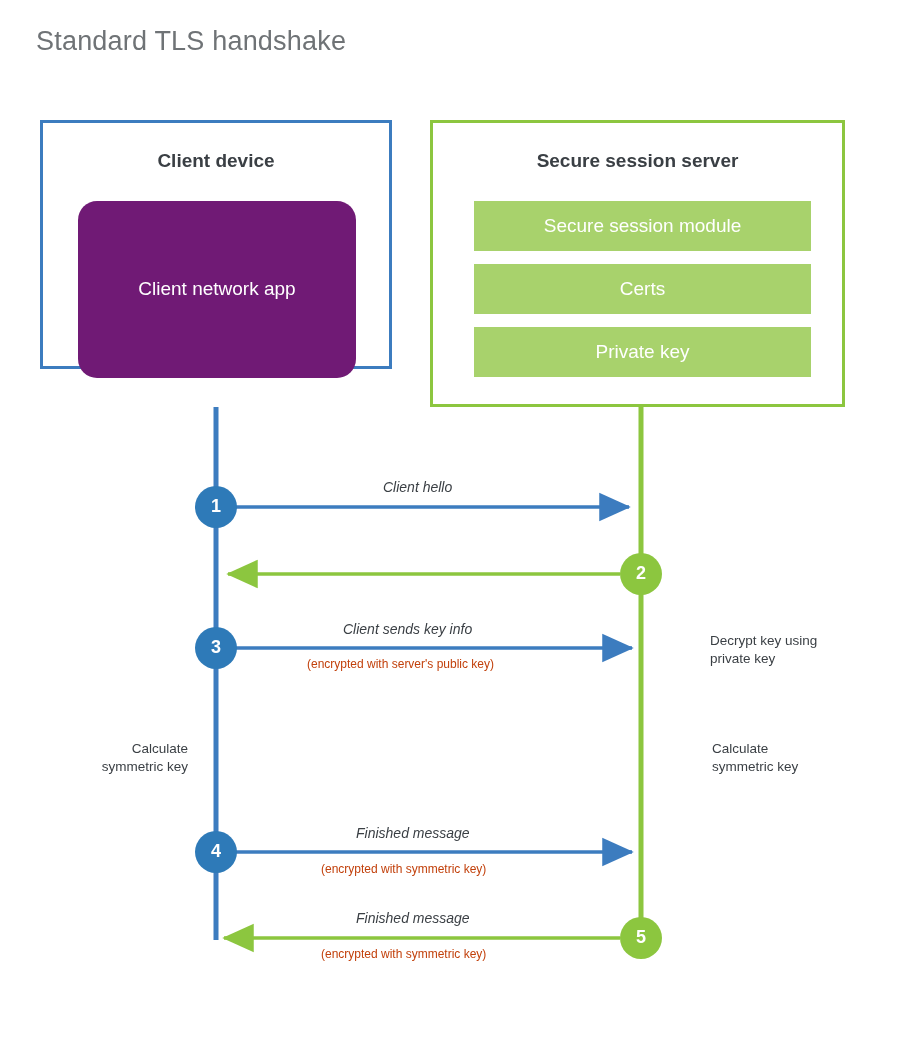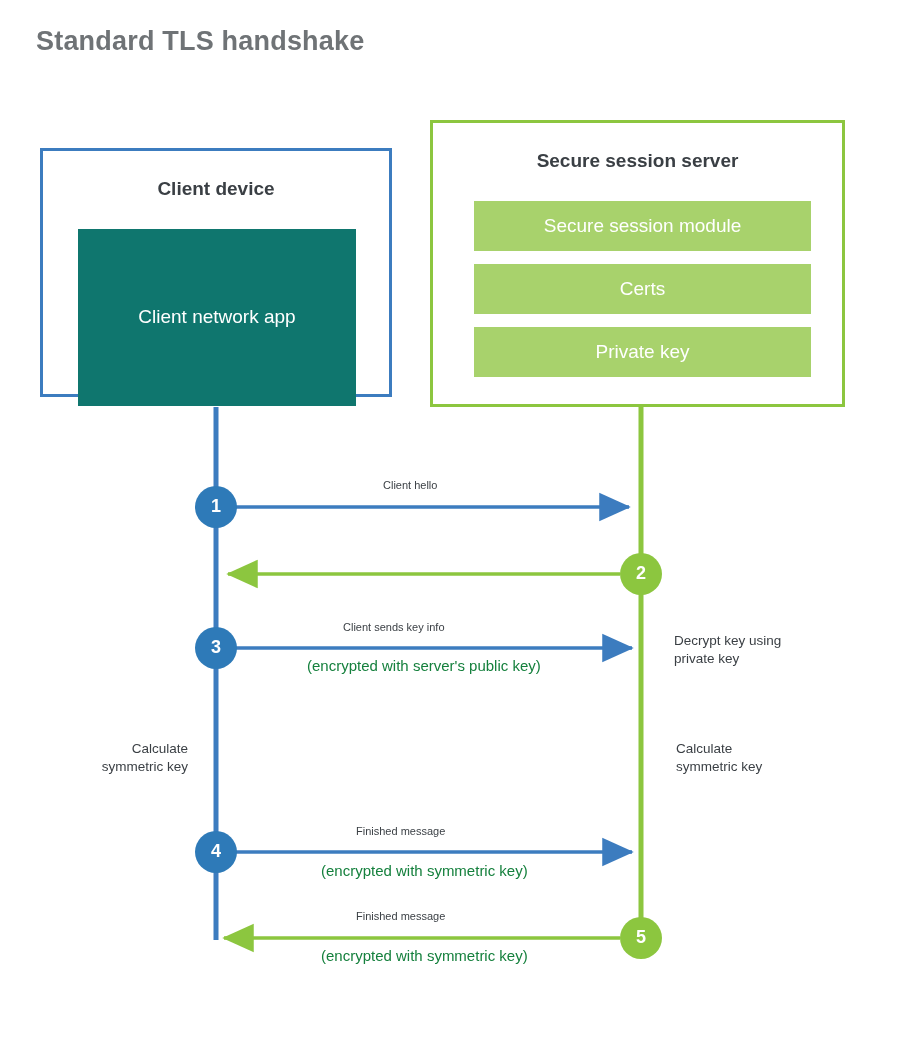--- a/index.html
+++ b/index.html
@@ -16,39 +16,38 @@
   }
   #diagram-root {
     position: absolute;
     inset: 0;
   }
   .page-title {
     position: absolute;
     left: 36px;
     top: 26px;
     font-size: 27px;
-    font-weight: 700;
+    font-weight: 400;
     color: #6f7376;
     letter-spacing: 0.2px;
     white-space: nowrap;
   }
 
   
   .actor-box {
     position: absolute;
     background: #ffffff;
     box-sizing: border-box;
   }
   #client-box {
     left: 40px;
     top: 120px;
     width: 352px;
     height: 249px;
     border: 3px solid #3c7cbf;
-    margin-top: 28px;
   }
   #server-box {
     left: 430px;
     top: 120px;
     width: 415px;
     height: 287px;
     border: 3px solid #8cc63f;
   }
   .actor-title {
     position: absolute;
@@ -69,21 +68,22 @@
     text-align: center;
     font-size: 19px;
     font-weight: 400;
     line-height: 1.3;
   }
   #client-app-block {
     left: 35px;
     top: 78px;
     width: 278px;
     height: 177px;
-    background: #0f766e;
+    background: #701a75;
+    border-radius: 19px;
   }
   .server-bar {
     left: 41px;
     width: 337px;
     height: 50px;
     background: #a8d26c;
   }
   #server-bar-0 { top: 78px; }
   #server-bar-1 { top: 141px; }
   #server-bar-2 { top: 204px; }
@@ -93,38 +93,39 @@
     position: absolute;
     left: 0;
     top: 0;
     width: 900px;
     height: 1058px;
   }
 
   
   .msg-label {
     position: absolute;
-    font-size: 11px;
+    font-size: 14px;
     color: #3a3f44;
     white-space: nowrap;
+    font-style: italic;
   }
   .msg-sub {
     position: absolute;
-    font-size: 15px;
-    color: #15803d;
+    font-size: 12px;
+    color: #c2410c;
     white-space: nowrap;
   }
   .side-note {
     position: absolute;
     font-size: 13.5px;
     color: #3a3f44;
     line-height: 1.35;
   }
   .side-note.left { text-align: right; }
-  .side-note.right { text-align: left; }
+  .side-note.right { text-align: left; margin-left: 36px; }
 
   .step-num {
     position: absolute;
     font-size: 18px;
     font-weight: 600;
     color: #ffffff;
     width: 44px;
     text-align: center;
   }
 </style>

